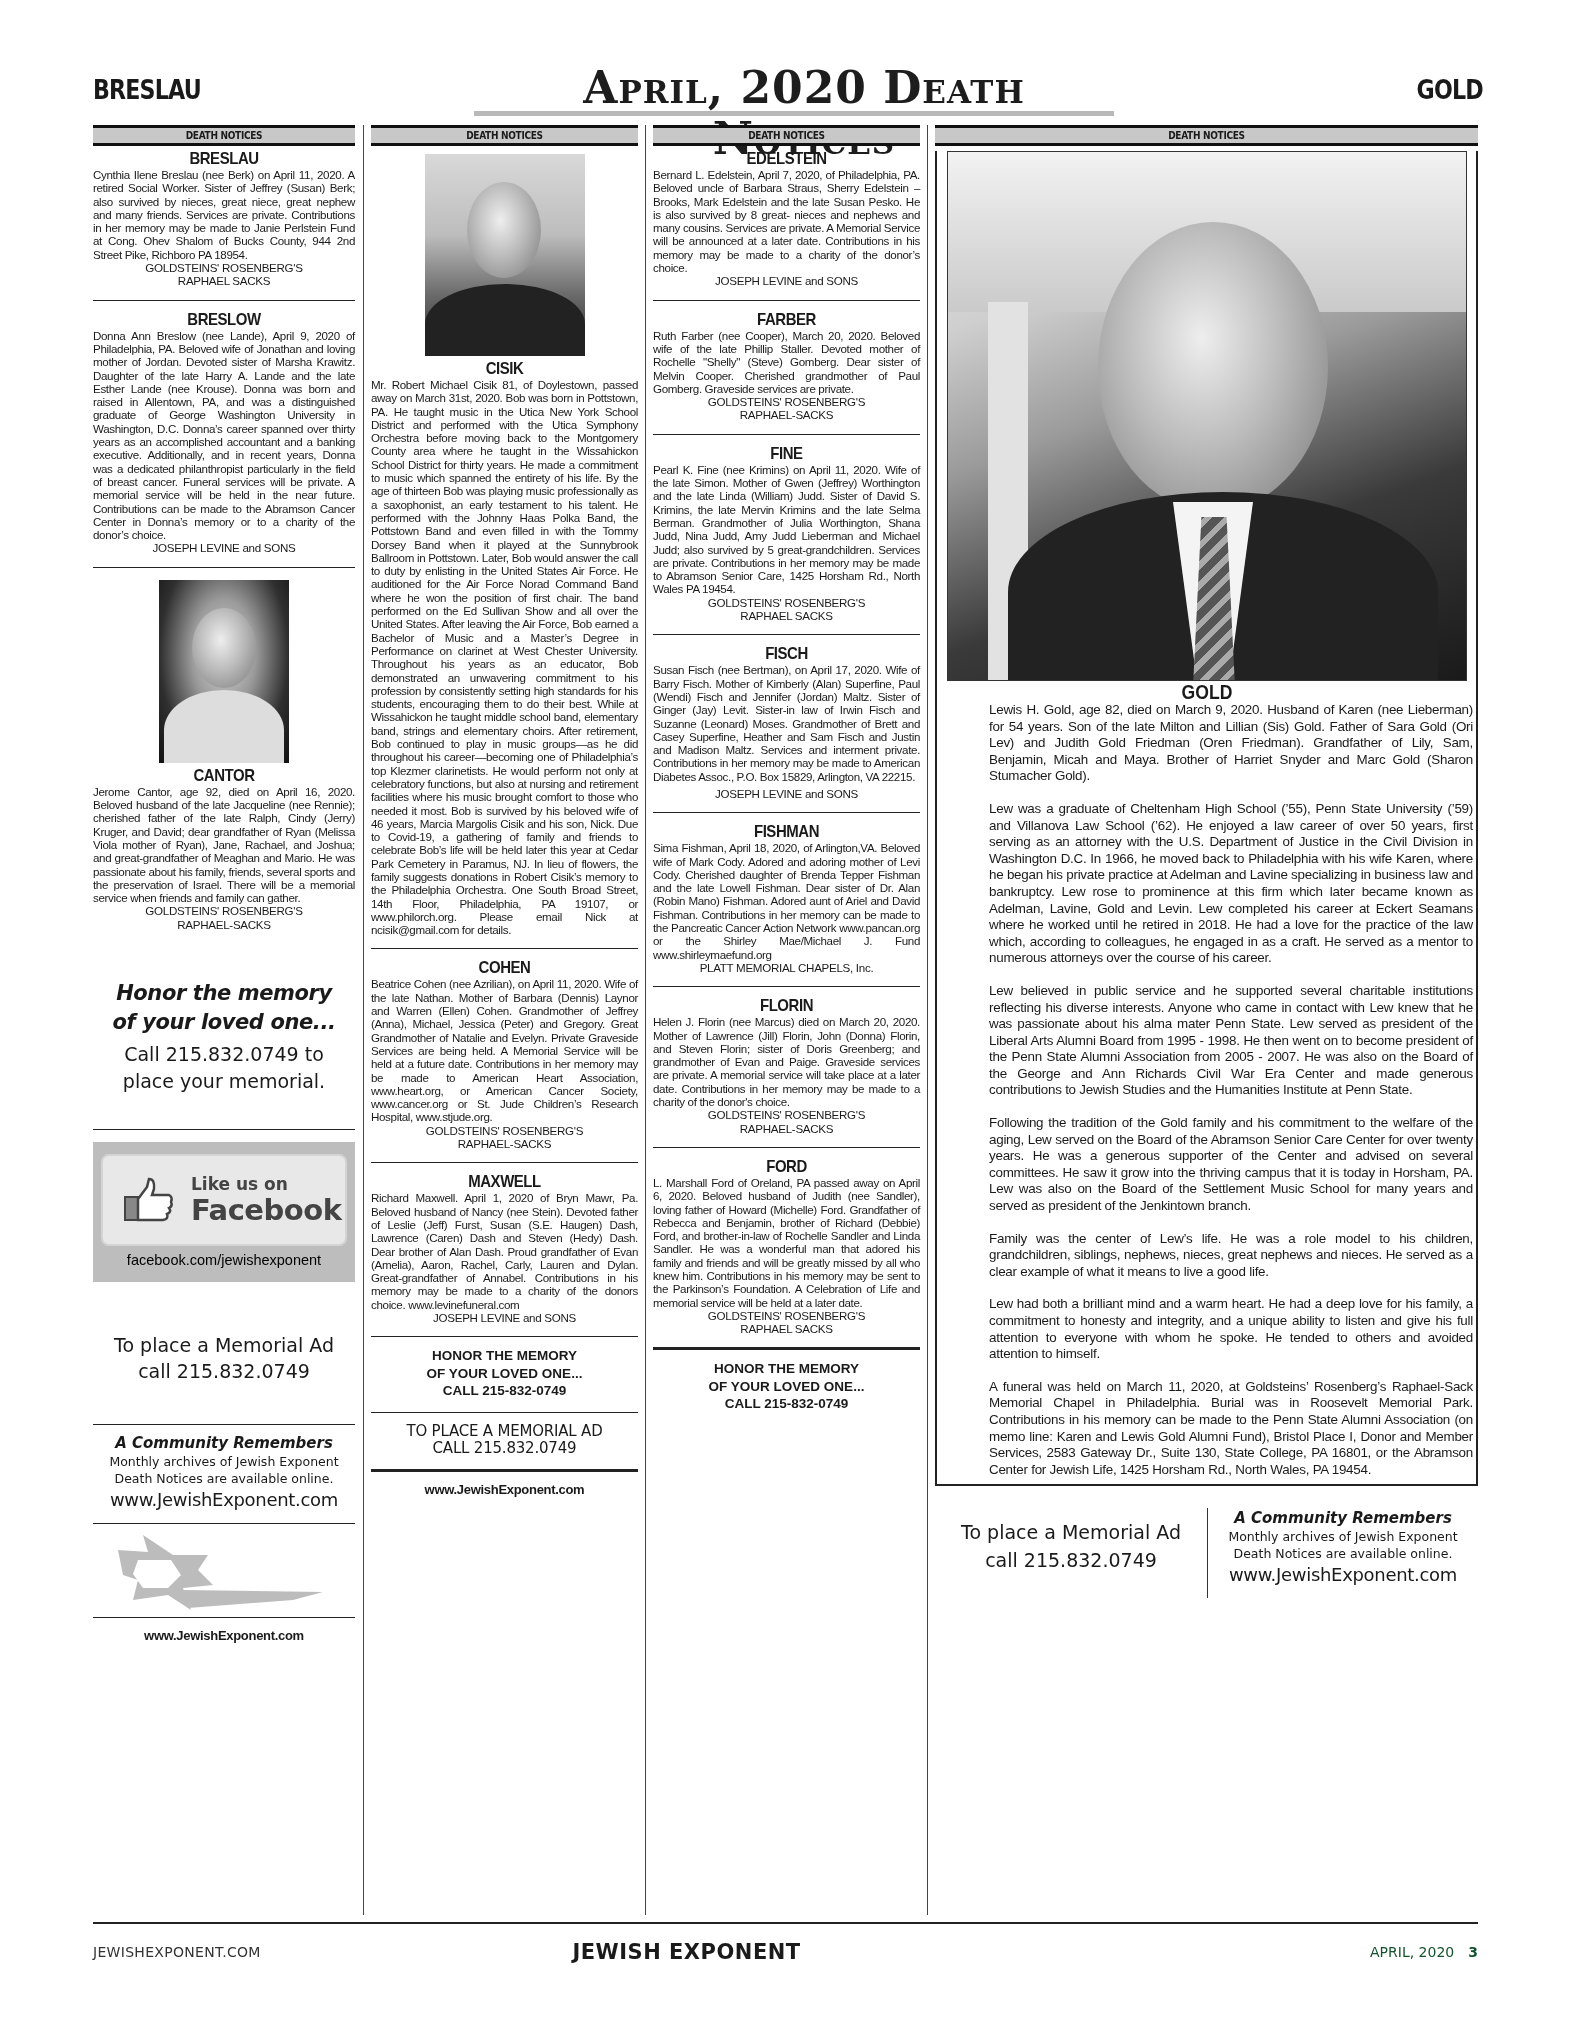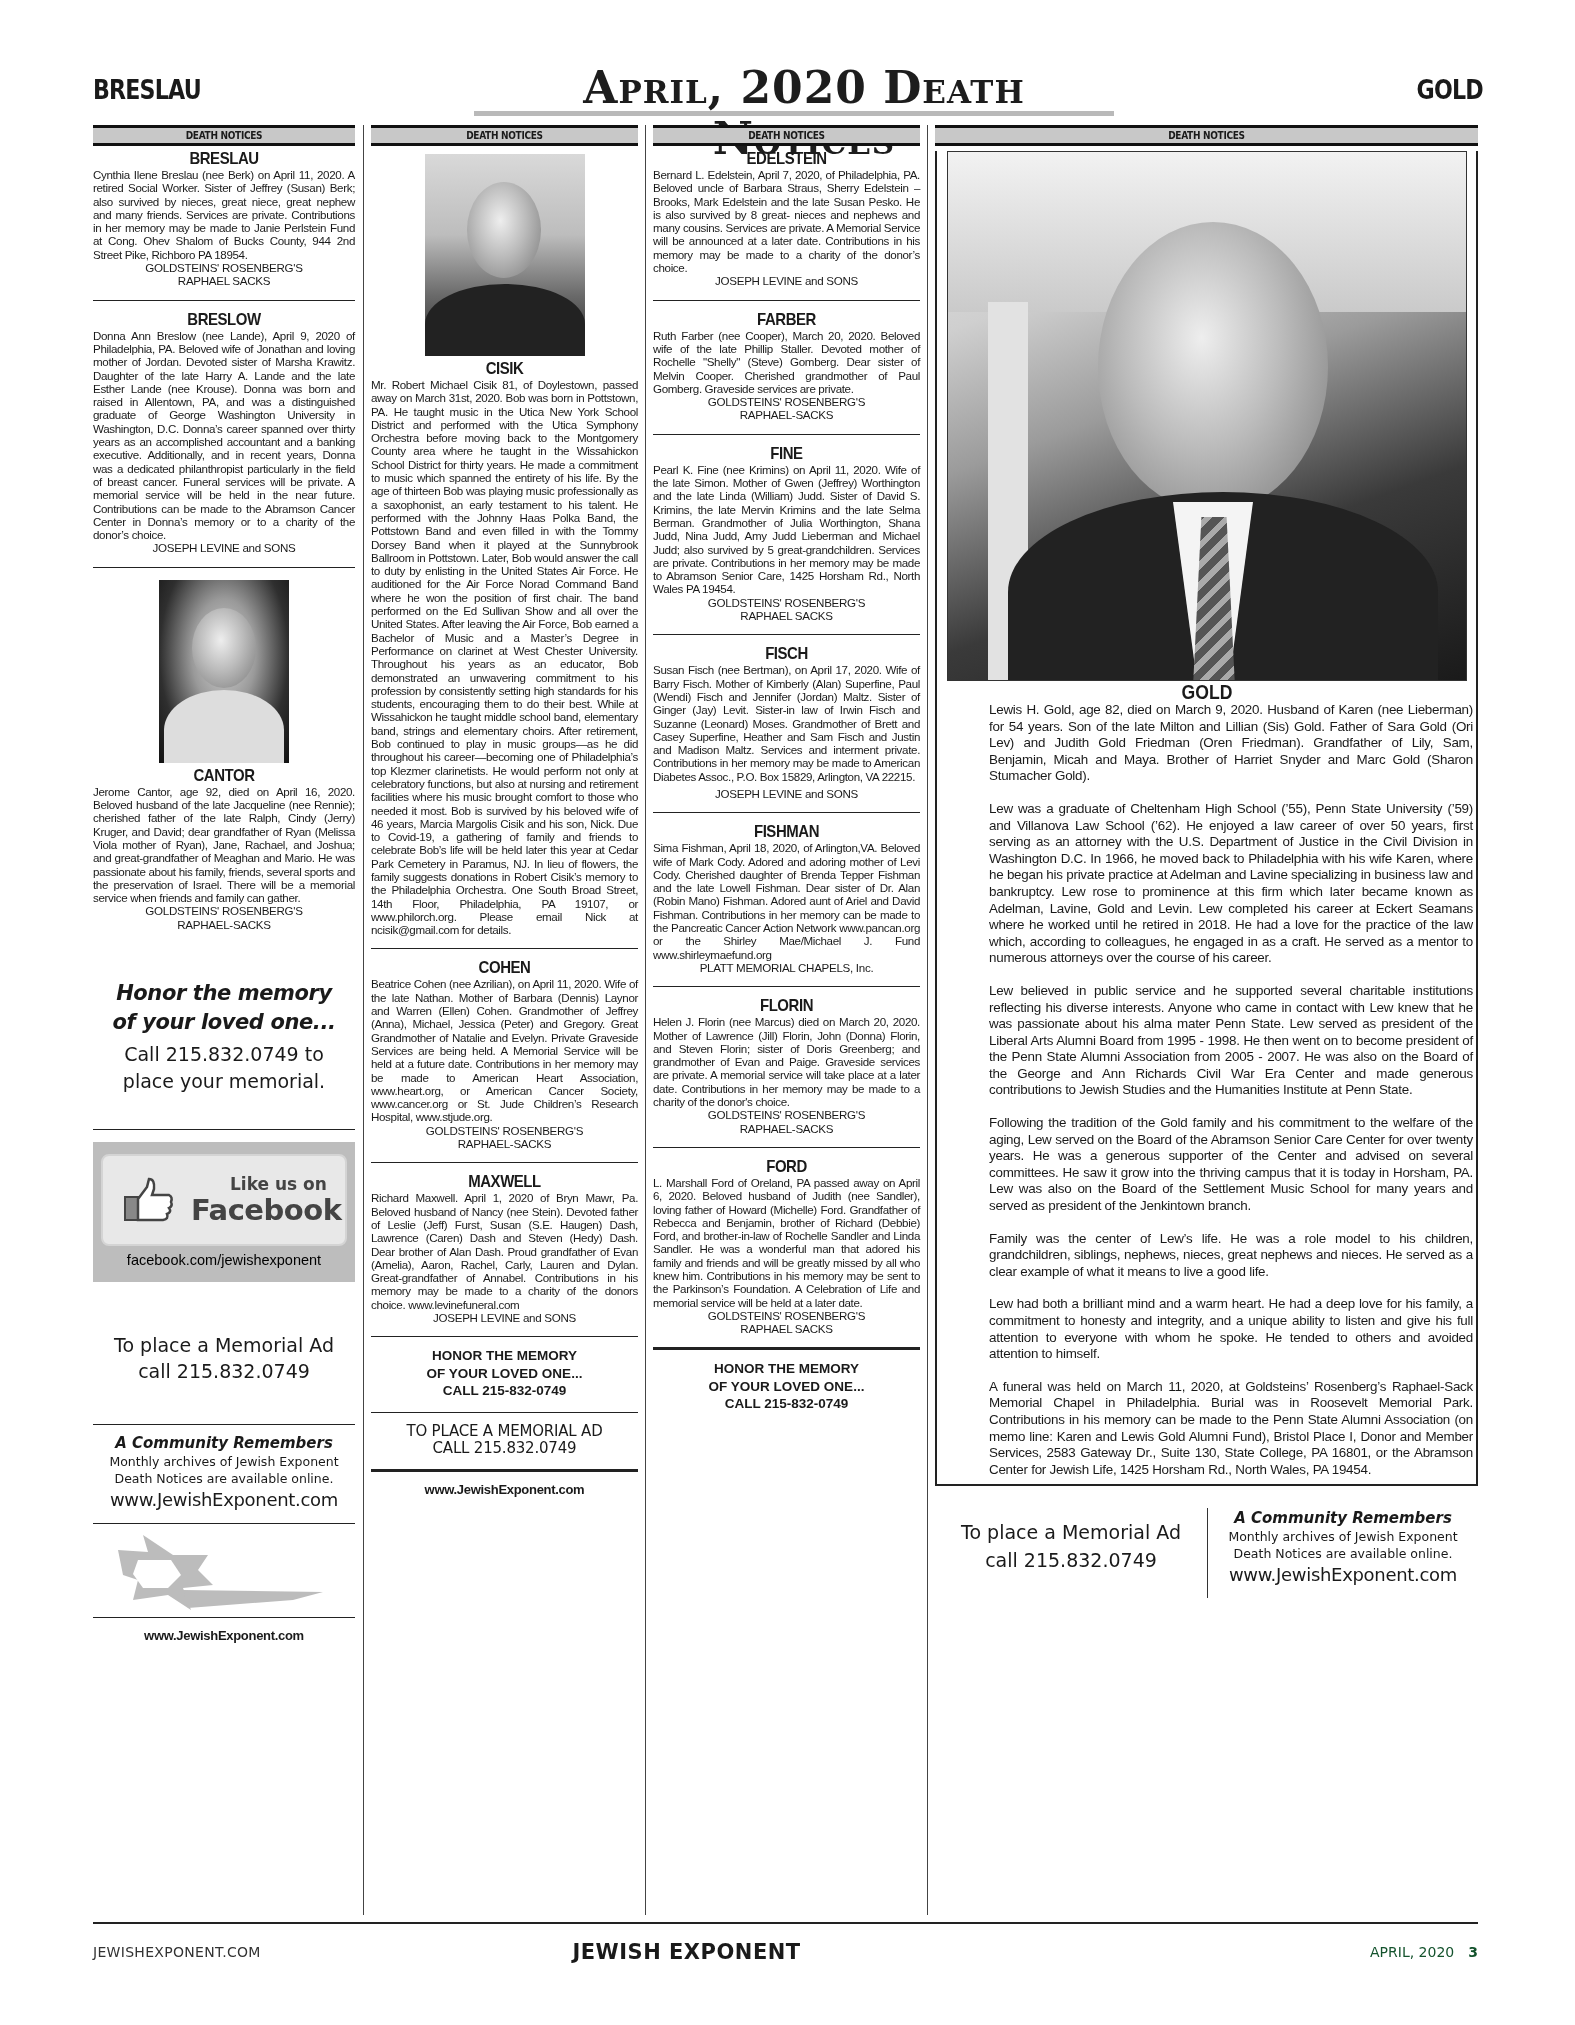--- a/index.html
+++ b/index.html
@@ -37,21 +37,21 @@
   .face { position: absolute; border-radius: 50%; background: radial-gradient(ellipse at 45% 40%, #eee 0%, #bbb 45%, #777 100%); }
   .suit { position: absolute; background: #222; border-radius: 50% 50% 0 0; }
 
   .ad-honor { text-align: center; margin-top: 10px; }
   .ad-honor .h1 { font-family: "DejaVu Sans", sans-serif; font-style: italic; font-weight: bold; font-size: 21px; line-height: 29px; letter-spacing: -0.4px; }
   .ad-honor .h2 { font-family: "DejaVu Sans", sans-serif; font-size: 19px; line-height: 27px; margin-top: 4px; }
 
   .fb-box { background: #bdbdbd; height: 140px; margin-top: 12px; padding: 12px 8px 6px 8px; }
   .fb-inner { background: #e8e8e8; border-radius: 8px; height: 92px; display: flex; align-items: center; padding-left: 20px; border: 2px solid #d4d4d4; }
   .fb-thumb { width: 52px; height: 46px; position: relative; margin-right: 16px; }
-  .fb-text1 { font-family: "DejaVu Sans", sans-serif; font-size: 17px; color: #444; font-weight: bold; line-height: 20px; margin-left: 39px; }
+  .fb-text1 { font-family: "DejaVu Sans", sans-serif; font-size: 17px; color: #444; font-weight: bold; line-height: 20px; }
   .fb-text2 { font-family: "DejaVu Sans", sans-serif; font-size: 29px; color: #444; font-weight: bold; line-height: 32px; letter-spacing: -0.5px; }
   .fb-url { font-family: "Liberation Sans", sans-serif; font-size: 14.5px; color: #000000; text-align: center; margin-top: 6px; }
 
   .ad-place { text-align: center; font-family: "DejaVu Sans", sans-serif; font-size: 19px; line-height: 26px; margin-top: 30px; }
   .community { text-align: center; }
   .community .t { font-family: "DejaVu Sans", sans-serif; font-style: italic; font-weight: bold; font-size: 15px; line-height: 20px; }
   .community .d { font-family: "DejaVu Sans", sans-serif; font-size: 12.5px; line-height: 17px; }
   .community .u { font-family: "DejaVu Sans", sans-serif; font-size: 18px; line-height: 26px; letter-spacing: -0.3px; }
 
   .star-box { height: 85px; position: relative; }

